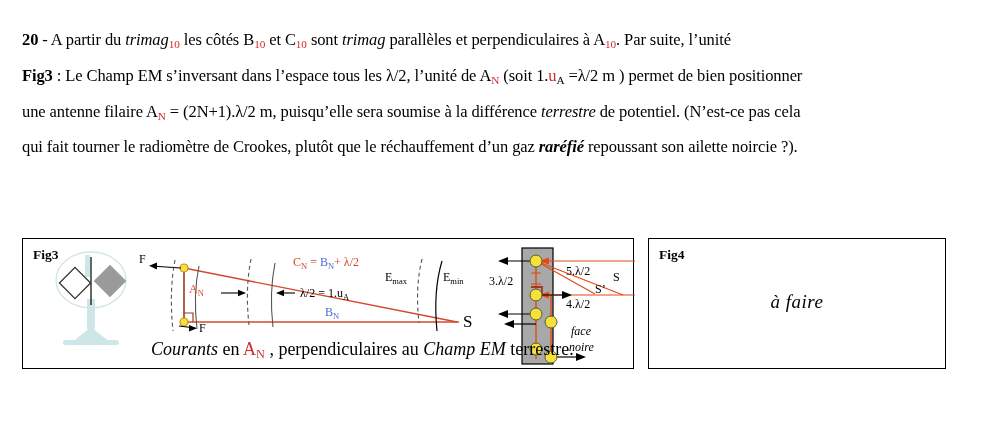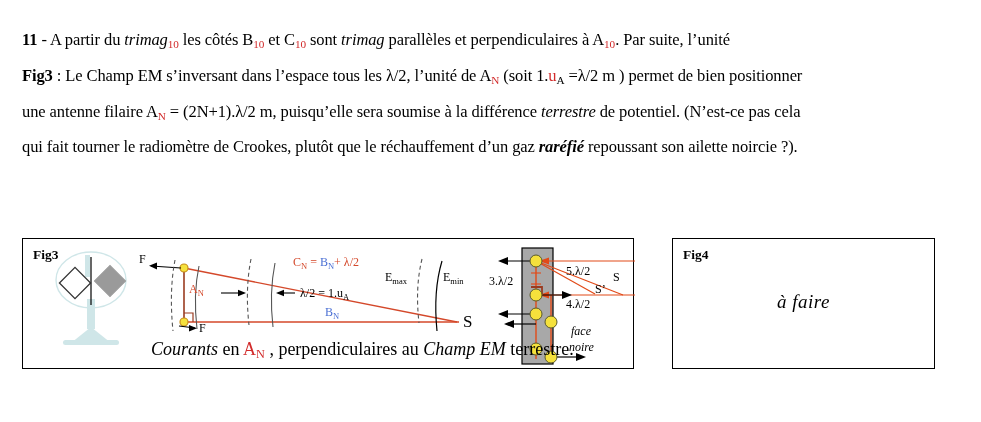--- a/index.html
+++ b/index.html
@@ -36,21 +36,21 @@
   sub { font-size: 0.68em; vertical-align: -0.25em; }
 
   
   .figbox {
     position: absolute;
     border: 1.4px solid #000000;
     background: #ffffff;
     box-sizing: border-box;
   }
   #fig3-box { left: 22px;  top: 238px; width: 612px; height: 131px; }
-  #fig4-box { left: 672px; top: 238px; width: 263px; height: 131px; }
+  #fig4-box { left: 648px; top: 238px; width: 298px; height: 131px; }
 
   .figlabel {
     position: absolute;
     font-weight: bold;
     font-size: 13.5px;
     left: 10px;
     top: 8px;
   }
 
   .afaire {
@@ -83,21 +83,21 @@
     top: 100px;
     font-size: 18px;
     white-space: nowrap;
   }
 </style>
 </head>
 <body>
 
 <div class="prose">
   <div class="pline">
-    <span class="b">11</span> - A partir du <span class="i">trimag</span><sub class="red">10</sub> les côtés B<sub class="red">10</sub> et C<sub class="red">10</sub> sont <span class="i">trimag</span> parallèles et perpendiculaires à A<sub class="red">10</sub>. Par suite, l’unité
+    <span class="b">20</span> - A partir du <span class="i">trimag</span><sub class="red">10</sub> les côtés B<sub class="red">10</sub> et C<sub class="red">10</sub> sont <span class="i">trimag</span> parallèles et perpendiculaires à A<sub class="red">10</sub>. Par suite, l’unité
   </div>
   <div class="pline">
     <span class="b">Fig3</span> : Le Champ EM s’inversant dans l’espace tous les λ/2, l’unité de A<sub class="red">N</sub> (soit 1.<span class="red">u</span><sub>A</sub> =λ/2 m ) permet de bien positionner
   </div>
   <div class="pline">
     une antenne filaire A<sub class="red">N</sub> = (2N+1).λ/2 m, puisqu’elle sera soumise à la différence <span class="i">terrestre</span> de potentiel. (N’est-ce pas cela
   </div>
   <div class="pline">
     qui fait tourner le radiomètre de Crookes, plutôt que le réchauffement d’un gaz <span class="bi">raréfié</span> repoussant son ailette noircie ?).
   </div>

